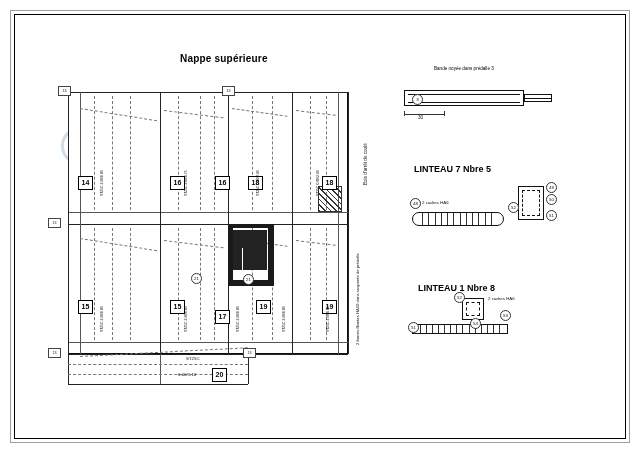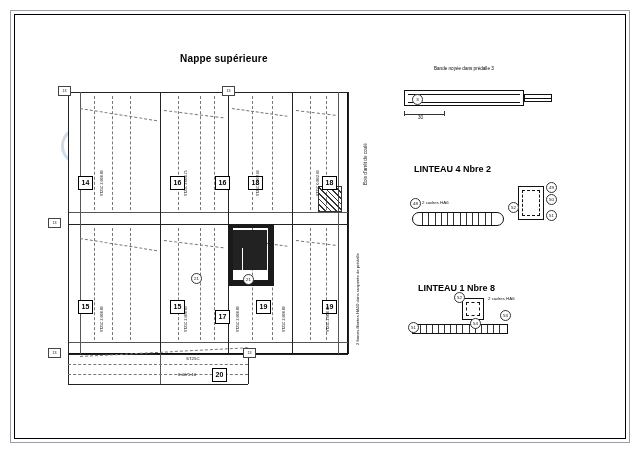--- a/index.html
+++ b/index.html
@@ -288,21 +288,21 @@
 
   <div class="frame-outer"></div>
   <div class="frame-inner"></div>
 
   <div class="wm">
     <div class="l1">© Editions</div>
     <div class="l2">BTP</div>
   </div>
 
   <div class="title-main">Nappe supérieure</div>
-  <div class="title-lint4">LINTEAU 4 Nbre 2</div>
+  <div class="title-lint4">LINTEAU 7 Nbre 5</div>
   <div class="title-lint1">LINTEAU 1 Nbre 8</div>
   <div class="cap-bande">Bande noyée dans prédalle 3</div>
 
   <div class="plan">
     <div class="outline"></div>
 
     <div class="hline" style="left:8px;  top:4px;   width:280px;"></div>
     <div class="hline" style="left:8px;  top:136px; width:280px;"></div>
     <div class="hline" style="left:8px;  top:266px; width:280px;"></div>
     <div class="hline thin" style="left:8px; top:124px; width:280px;"></div>

